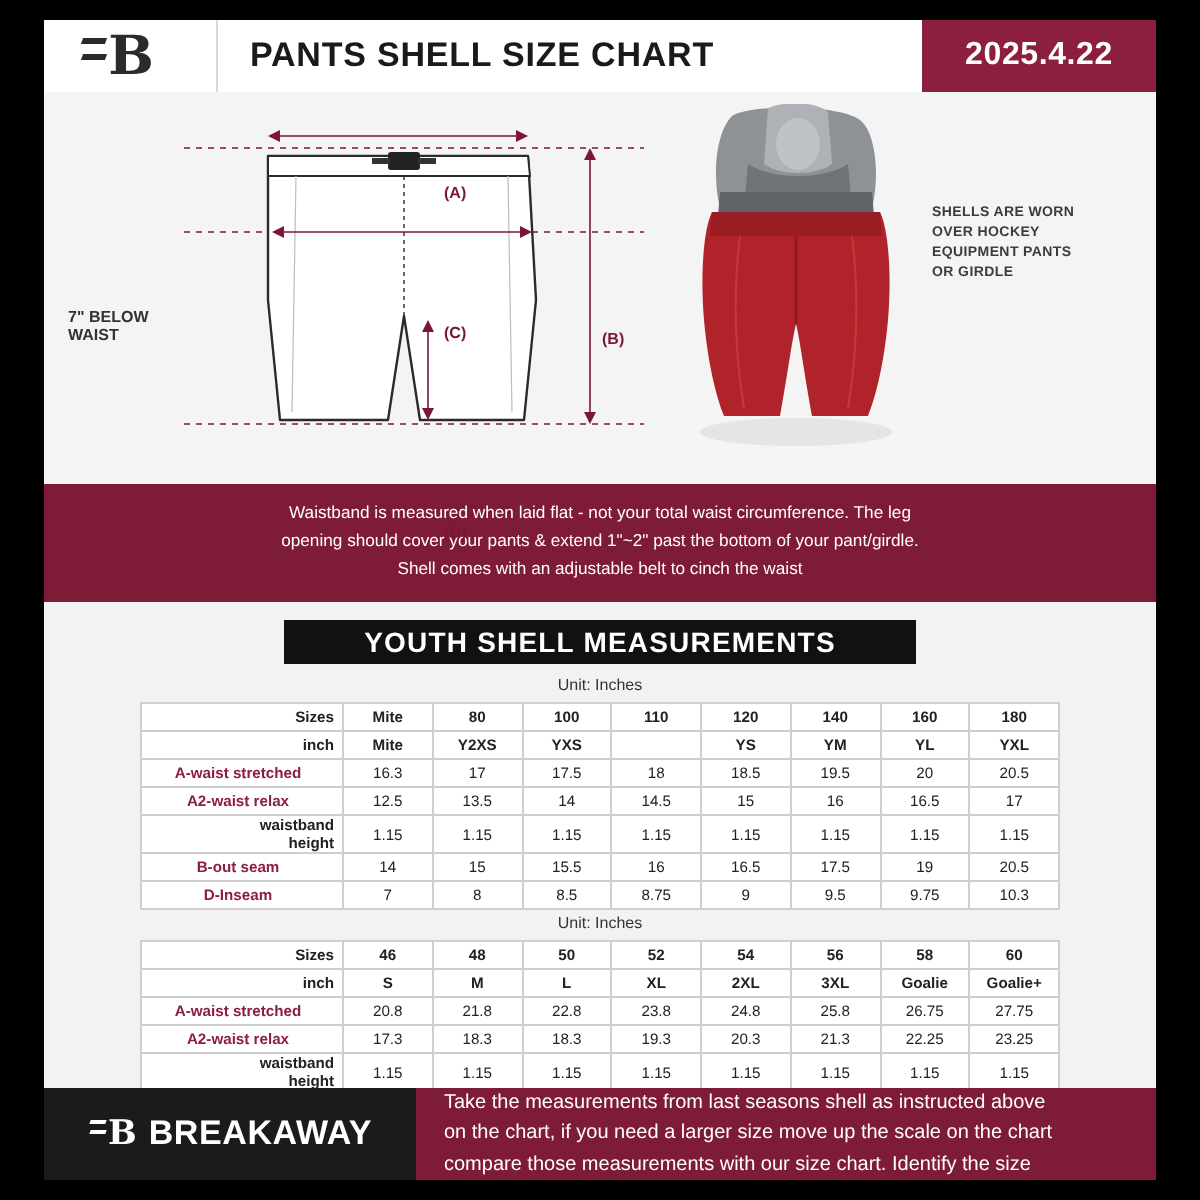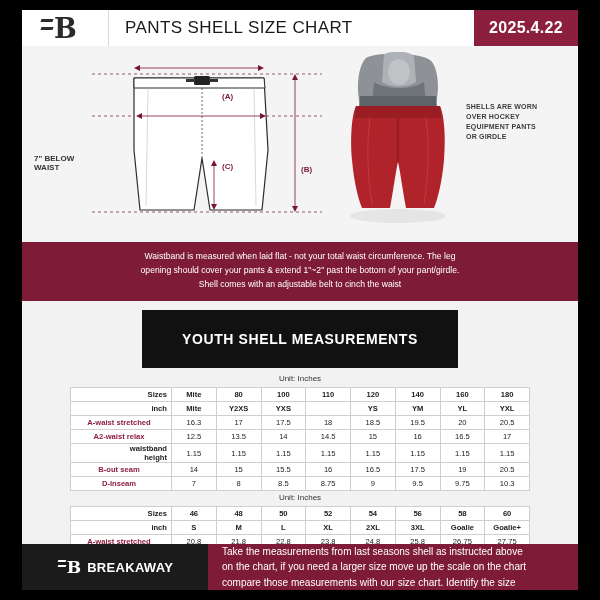--- a/index.html
+++ b/index.html
@@ -74,26 +74,26 @@
   .title-cell {
     flex: 1;
     display: flex;
     align-items: center;
     border-left: 1px solid #d8d8d8;
     padding-left: 16px;
   }
   .title-cell h1 {
     margin: 0;
     font-size: 17px;
-    font-weight: normal;
+    font-weight: bold;
     letter-spacing: 0.4px;
     color: #1a1a1a;
   }
   .date-cell {
-    width: 104px;
+    width: 117px;
     background: #8c1f3d;
     color: #fff;
     display: flex;
     align-items: center;
     justify-content: center;
     font-size: 16px;
     font-weight: bold;
     letter-spacing: 0.3px;
   }
 
@@ -155,21 +155,21 @@
     justify-content: center;
     padding: 9px 0 4px 0;
     background: #f2f2f2;
   }
   .section-title {
     background: #111;
     color: #fff;
     font-size: 14px;
     font-weight: bold;
     letter-spacing: 0.6px;
-    padding: 21px 40px;
+    padding: 3px 40px;
     text-align: center;
   }
   .unit-line {
     text-align: center;
     font-size: 8px;
     color: #333;
     padding: 2px 0 4px 0;
     background: #f2f2f2;
   }
 
@@ -238,21 +238,21 @@
     position: absolute;
     left: -9px;
     width: 8px;
     height: 2px;
     background: #fff;
     transform: skewX(-20deg);
   }
   .footer-logo-b .wing { top: 3px; }
   .footer-logo-b .wing2 { top: 8px; }
   .footer-brand {
-    font-size: 13px;
+    font-size: 17px;
     font-weight: bold;
     letter-spacing: 0.3px;
   }
   .footer-right {
     flex: 1;
     background: #7e1b37;
     color: #fff;
     display: flex;
     align-items: center;
     padding: 0 14px;

